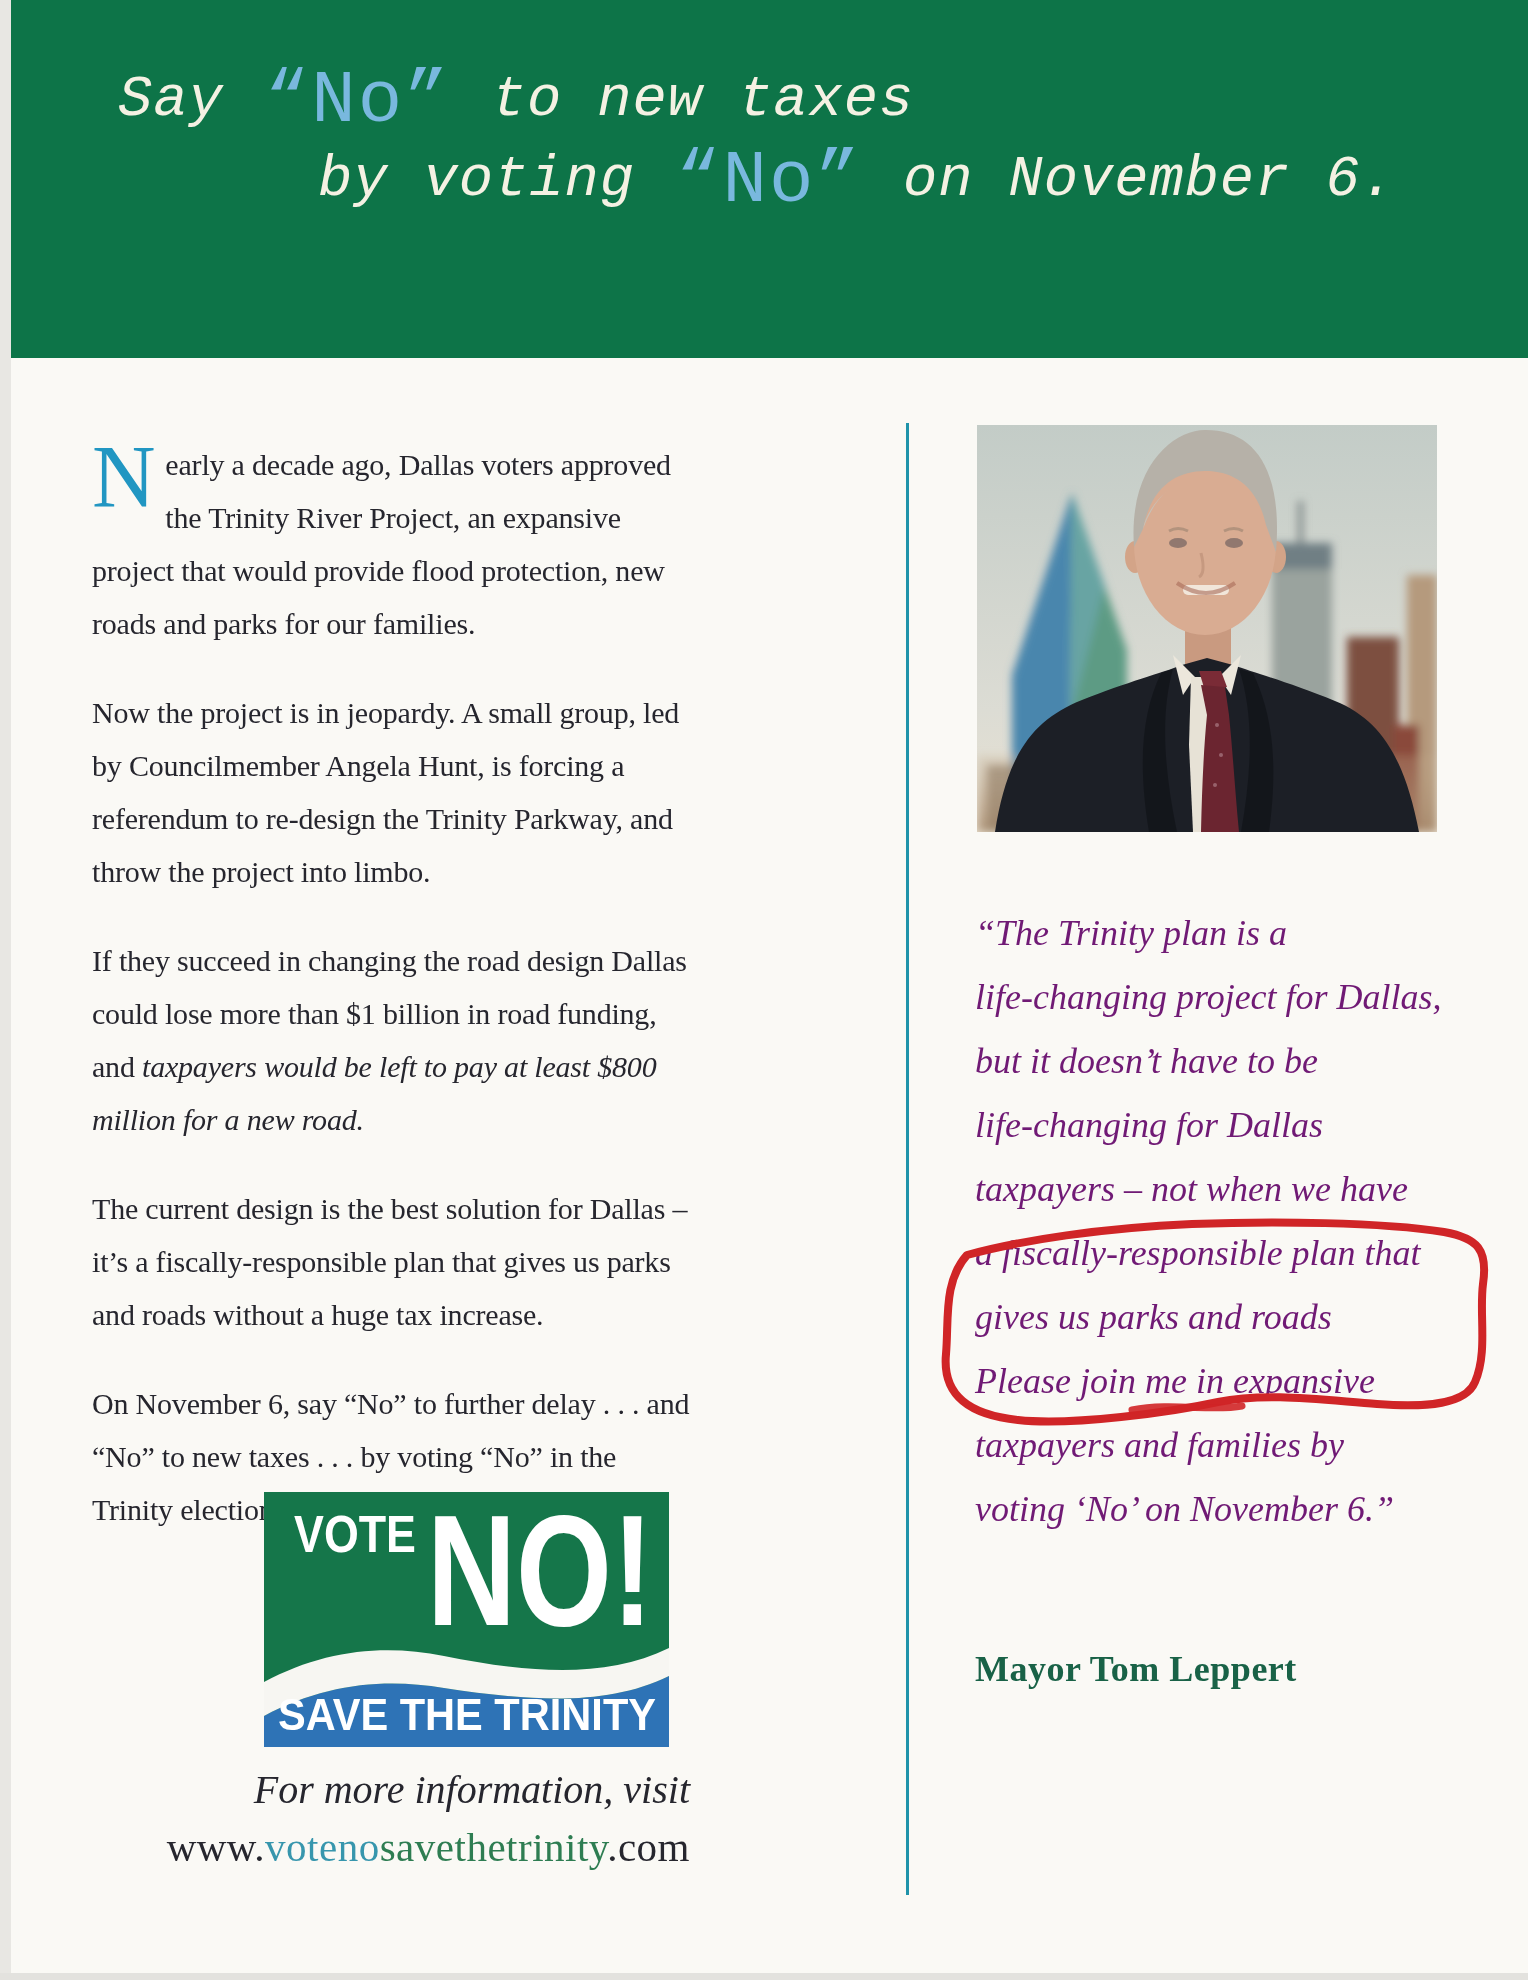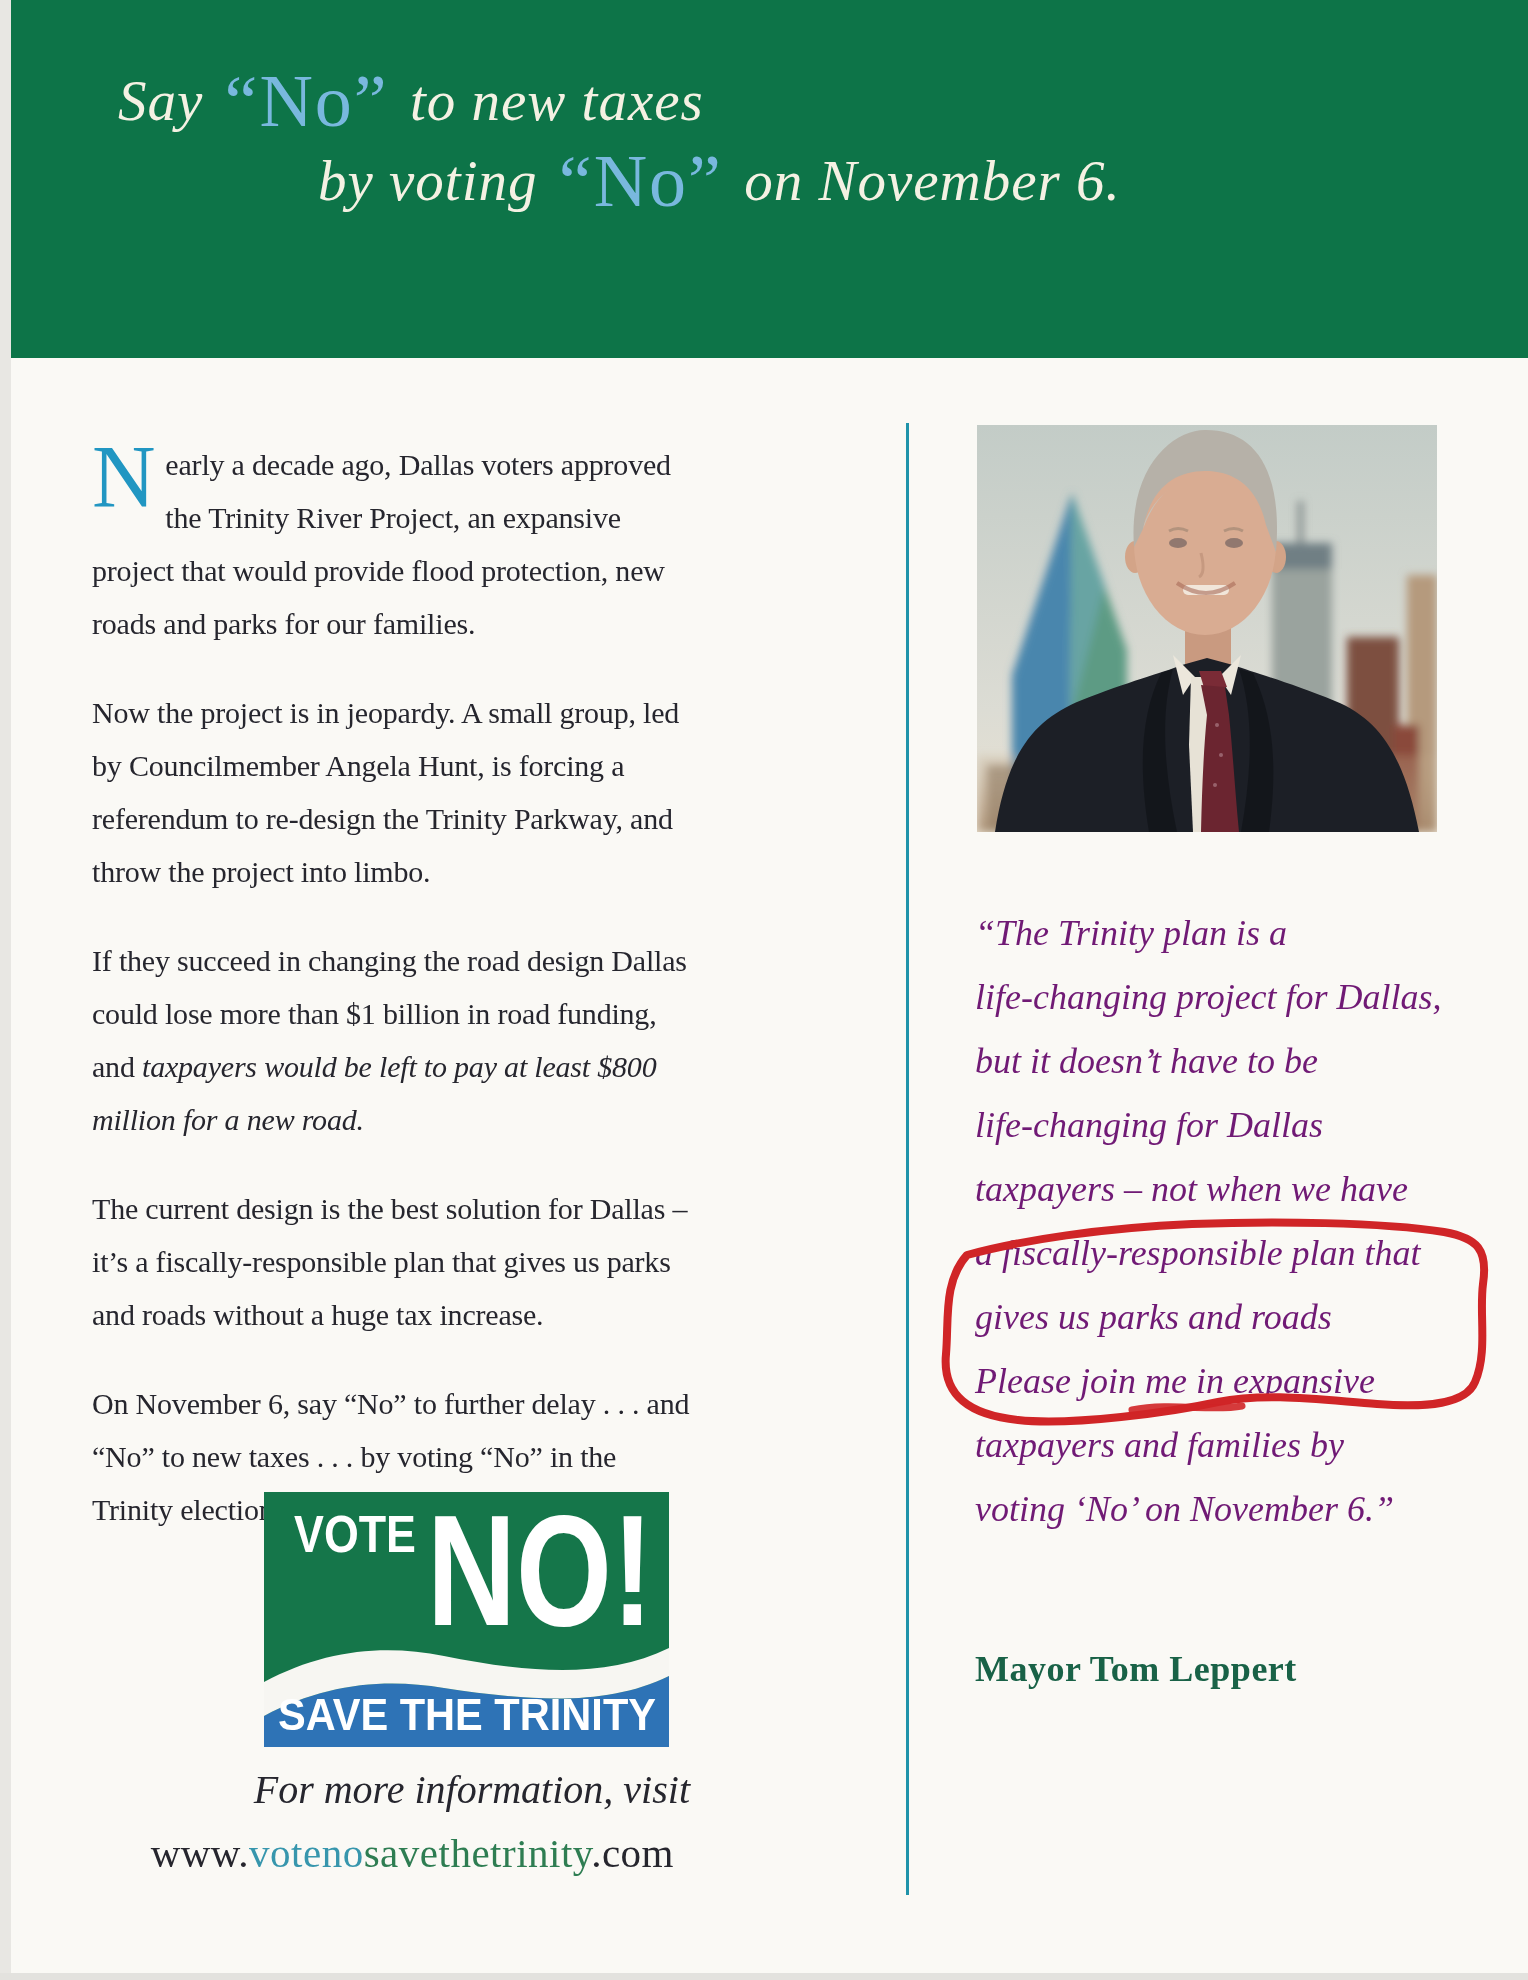--- a/index.html
+++ b/index.html
@@ -7,21 +7,21 @@
     width:1528px;height:1980px;position:relative;overflow:hidden;
     background:#faf9f5;
     font-family:"Liberation Serif", serif;
   }
   .scan-edge-left{position:absolute;left:0;top:0;width:11px;height:1980px;background:#e8e7e3;z-index:30;}
   .scan-edge-bottom{position:absolute;left:0;bottom:0;width:1528px;height:7px;background:#e3e2de;z-index:30;}
 
   
   .banner{
     position:absolute;left:11px;top:0;right:0;height:358px;
-    background:#0d7448;z-index:1;
+    background:#0d7448;z-index:1;font-family:Liberation Mono, monospace;
   }
   .banner-line{
     position:absolute;white-space:nowrap;
     font-style:italic;font-size:57px;color:#f4f1e3;
     letter-spacing:1px;
   }
   .banner-line1{left:107px;top:68px;}
   .banner-line2{left:307px;top:148px;}
   .no-accent{
     font-style:normal;font-size:74px;color:#79b8de;
@@ -45,21 +45,21 @@
   .ital{font-style:italic;}
 
   
   .logo{position:absolute;left:264px;top:1492px;width:405px;height:255px;z-index:2;}
 
   
   .footer{
     position:absolute;left:70px;top:1766px;width:620px;text-align:right;z-index:2;
   }
   .footer-info{font-style:italic;font-size:40px;color:#26262e;margin:0 0 10px 0;}
-  .footer-url{font-size:41px;color:#26262e;margin:16px;letter-spacing:0.5px;font-family:Liberation Serif, serif;}
+  .footer-url{font-size:41px;color:#26262e;margin:0;letter-spacing:0.5px;font-family:Liberation Serif, serif;}
   .url-teal{color:#3796ad;}
   .url-green{color:#2e7d52;}
 
   
   .divider{
     position:absolute;left:906px;top:423px;width:3px;height:1472px;
     background:#1f93aa;z-index:2;
   }
   .photo{position:absolute;left:977px;top:425px;width:460px;height:407px;z-index:2;}
 

